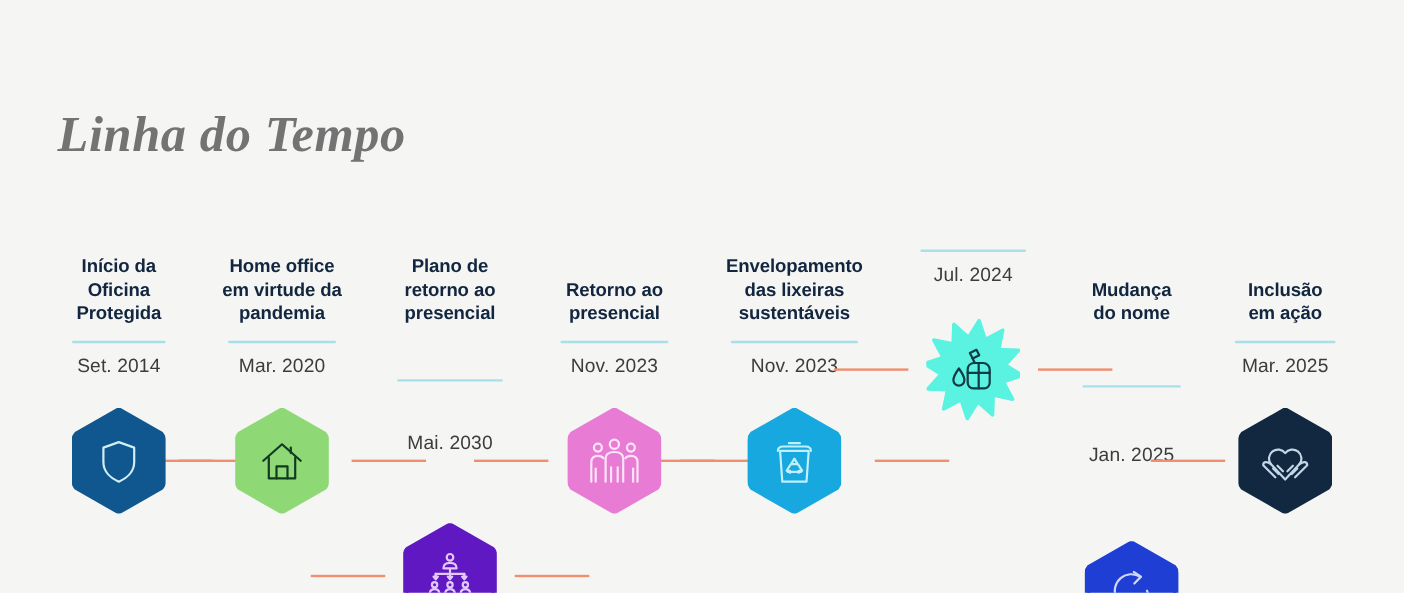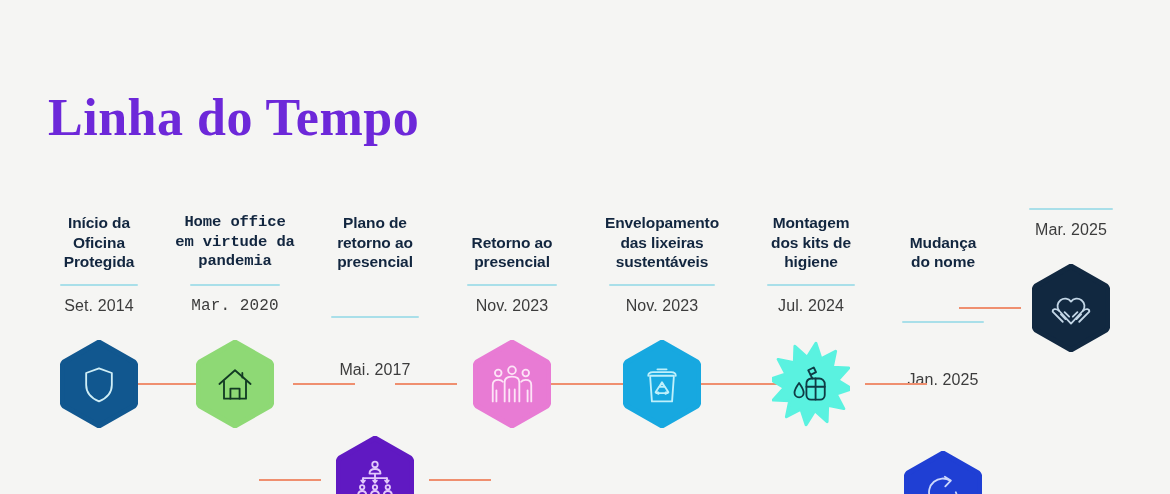--- a/index.html
+++ b/index.html
@@ -20,26 +20,27 @@
     width: 1170px;
     height: 494px;
   }
 
   
   .page-title {
     position: absolute;
     left: 48px;
     top: 92px;
     font-family: "Liberation Serif", "DejaVu Serif", serif;
-    font-size: 52px;
+    font-size: 42px;
     font-weight: bold;
-    color: #6d28d9;
+    color: #737373;
     letter-spacing: 0.5px;
     line-height: 1;
     white-space: nowrap;
+    font-style: italic;
   }
 
   
   .timeline {
     position: absolute;
     left: 0;
     top: 196px;
     width: 1170px;
     height: 230px;
     display: flex;
@@ -159,21 +160,21 @@
             <div class="shape"><svg viewBox="0 0 78 88" width="78" height="88" preserveAspectRatio="none">
                 <path d="M39 2 L74 22 A8 8 0 0 1 76 27 V61 A8 8 0 0 1 74 66 L39 86 L4 66 A8 8 0 0 1 2 61 V27 A8 8 0 0 1 4 22 Z" fill="#11578f" stroke="#11578f" stroke-width="5" stroke-linejoin="round"></path>
               </svg></div>
             <div class="glyph"><svg viewBox="0 0 48 48" width="44" height="44" fill="none" stroke="#cfeef6" stroke-width="2" stroke-linecap="round" stroke-linejoin="round">
                 <path d="M24 7 L38 12 V25 C38 34 31 40 24 43 C17 40 10 34 10 25 V12 Z"></path>
               </svg></div>
           </div>
           <div class="connector right" style="background: rgb(239, 143, 111);"></div>
         </div>
       </div>
-      <div class="step" style="width: 120px; margin-left: 12px; margin-right: 12px; font-family: Liberation Mono, monospace;">
+      <div class="step" style="width: 120px; margin-left: 12px; margin-right: 12px;">
         <div class="step-head">
           <div class="step-label">Home office
 em virtude da
 pandemia</div>
         </div>
         <div class="step-divider" style="width: 90px;"></div>
         <div class="step-date">Mar. 2020</div>
         <div class="icon-row">
           <div class="connector left" style="background: rgb(239, 143, 111);"></div>
           <div class="badge">
@@ -190,21 +191,21 @@
           <div class="connector right" style="background: rgb(239, 143, 111);"></div>
         </div>
       </div>
       <div class="step" style="width: 112px; margin-left: 12px; margin-right: 12px; gap: 32px;">
         <div class="step-head">
           <div class="step-label">Plano de
 retorno ao
 presencial</div>
         </div>
         <div class="step-divider" style="width: 88px;"></div>
-        <div class="step-date">Mai. 2017</div>
+        <div class="step-date">Mai. 2030</div>
         <div class="icon-row">
           <div class="connector left" style="background: rgb(239, 143, 111);"></div>
           <div class="badge">
             <div class="shape"><svg viewBox="0 0 78 88" width="78" height="88" preserveAspectRatio="none">
                 <path d="M39 2 L74 22 A8 8 0 0 1 76 27 V61 A8 8 0 0 1 74 66 L39 86 L4 66 A8 8 0 0 1 2 61 V27 A8 8 0 0 1 4 22 Z" fill="#6019c2" stroke="#6019c2" stroke-width="5" stroke-linejoin="round"></path>
               </svg></div>
             <div class="glyph"><svg viewBox="0 0 48 48" width="44" height="44" fill="none" stroke="#e3c9fb" stroke-width="2" stroke-linecap="round" stroke-linejoin="round">
                 <circle cx="24" cy="7" r="3"></circle>
                 <path d="M18 17 C18 13 20.5 12 24 12 C27.5 12 30 13 30 17 Z"></path>
                 <path d="M24 18 V22 M11 26 V22 H37 V26"></path>
@@ -271,25 +272,20 @@
                 <path d="M24 22 L27 27 H21 Z"></path>
                 <path d="M27.5 27.5 L31 33 L28 33.2 M31 33 L27.8 34.8"></path>
                 <path d="M20.5 27.5 L17 33 L20 33.2 M17 33 L20.2 34.8"></path>
                 <path d="M18 34 H30"></path>
               </svg></div>
           </div>
           <div class="connector right" style="background: rgb(239, 143, 111);"></div>
         </div>
       </div>
       <div class="step" style="width: 112px; margin-left: 12px; margin-right: 12px;">
-        <div class="step-head">
-          <div class="step-label">Montagem
-dos kits de
-higiene</div>
-        </div>
         <div class="step-divider" style="width: 88px;"></div>
         <div class="step-date">Jul. 2024</div>
         <div class="icon-row">
           <div class="connector left" style="background: rgb(239, 143, 111);"></div>
           <div class="badge">
             <div class="shape"><svg viewBox="0 0 78 88" width="78" height="88" preserveAspectRatio="none">
                 <polygon points="43.91,3.29 49.06,18.94 63.60,11.20 60.24,27.33 76.71,27.90 65.73,40.18 79.71,48.91 64.06,54.06 71.80,68.60 55.67,65.24 55.10,81.71 42.82,70.73 34.09,84.71 28.94,69.06 14.40,76.80 17.76,60.67 1.29,60.10 12.27,47.82 -1.71,39.09 13.94,33.94 6.20,19.40 22.33,22.76 22.90,6.29 35.18,17.27" fill="#5af2e0" stroke="#5af2e0" stroke-width="3" stroke-linejoin="round"></polygon>
               </svg></div>
             <div class="glyph"><svg viewBox="0 0 48 48" width="44" height="44" fill="none" stroke="#0e3b45" stroke-width="2" stroke-linecap="round" stroke-linejoin="round">
                 <path d="M21 9 L27 6 L29.5 11 L23.5 14 Z"></path>
@@ -320,20 +316,24 @@
                 <path d="M38 21 A15 15 0 0 1 16 39.5"></path>
                 <path d="M21.5 33.5 L15.5 39.8 L22 44"></path>
                 <path d="M10 27 A15 15 0 0 1 32 8.5"></path>
                 <path d="M26.5 14.5 L32.5 8.2 L26 4"></path>
               </svg></div>
           </div>
           <div class="connector right" style="background: rgb(239, 143, 111);"></div>
         </div>
       </div>
       <div class="step" style="width: 104px; margin-left: 12px; margin-right: 10px;">
+        <div class="step-head">
+          <div class="step-label">Inclusão
+em ação</div>
+        </div>
         <div class="step-divider" style="width: 84px;"></div>
         <div class="step-date">Mar. 2025</div>
         <div class="icon-row">
           <div class="connector left" style="background: rgb(239, 143, 111);"></div>
           <div class="badge">
             <div class="shape"><svg viewBox="0 0 78 88" width="78" height="88" preserveAspectRatio="none">
                 <path d="M39 2 L74 22 A8 8 0 0 1 76 27 V61 A8 8 0 0 1 74 66 L39 86 L4 66 A8 8 0 0 1 2 61 V27 A8 8 0 0 1 4 22 Z" fill="#112840" stroke="#112840" stroke-width="5" stroke-linejoin="round"></path>
               </svg></div>
             <div class="glyph"><svg viewBox="0 0 48 48" width="44" height="44" fill="none" stroke="#c3d6e6" stroke-width="2" stroke-linecap="round" stroke-linejoin="round">
                 <path d="M24 41 L11 27 A7.5 7.5 0 0 1 24 17 A7.5 7.5 0 0 1 37 27 Z"></path>

